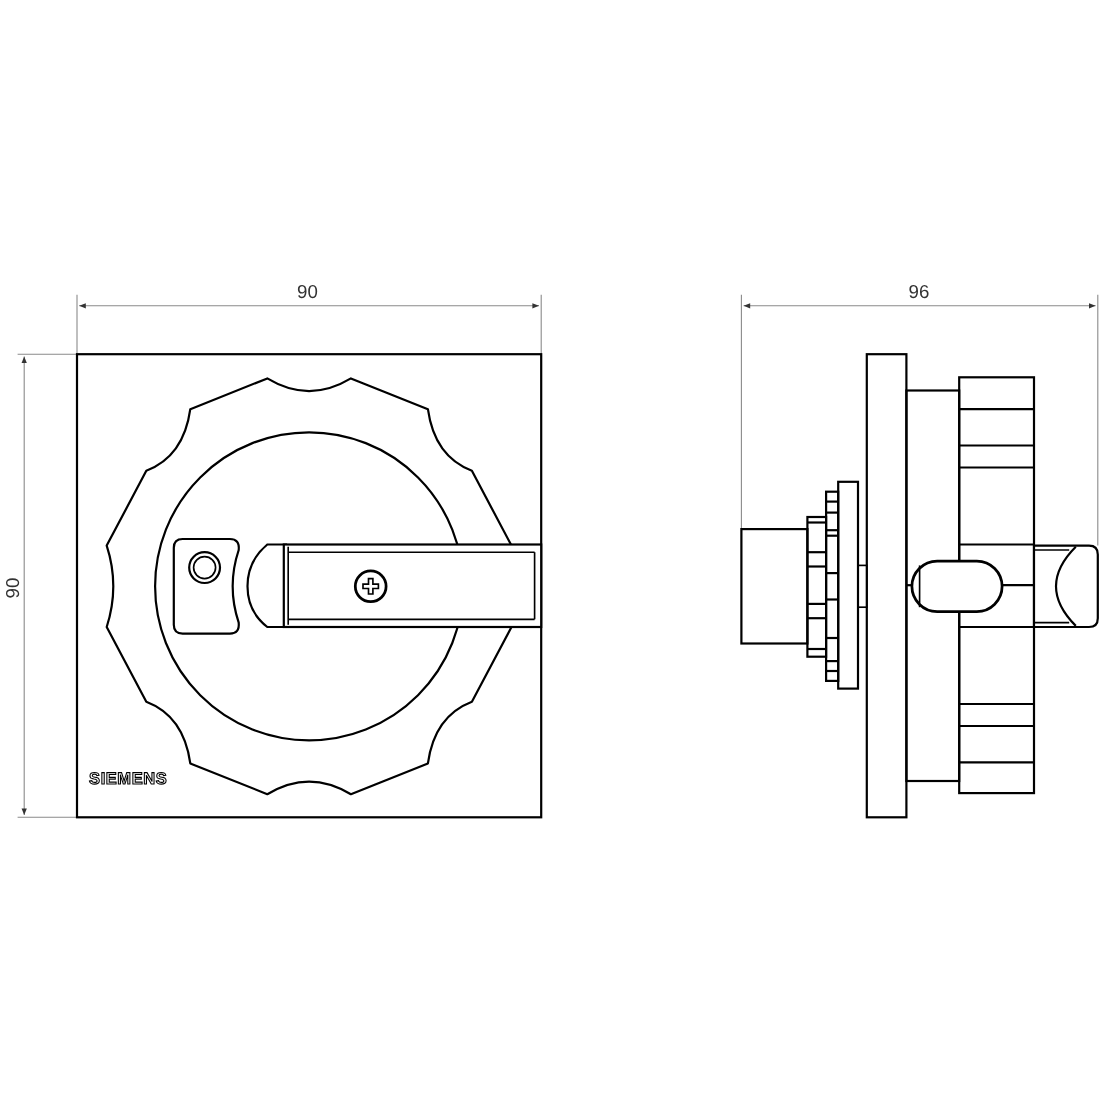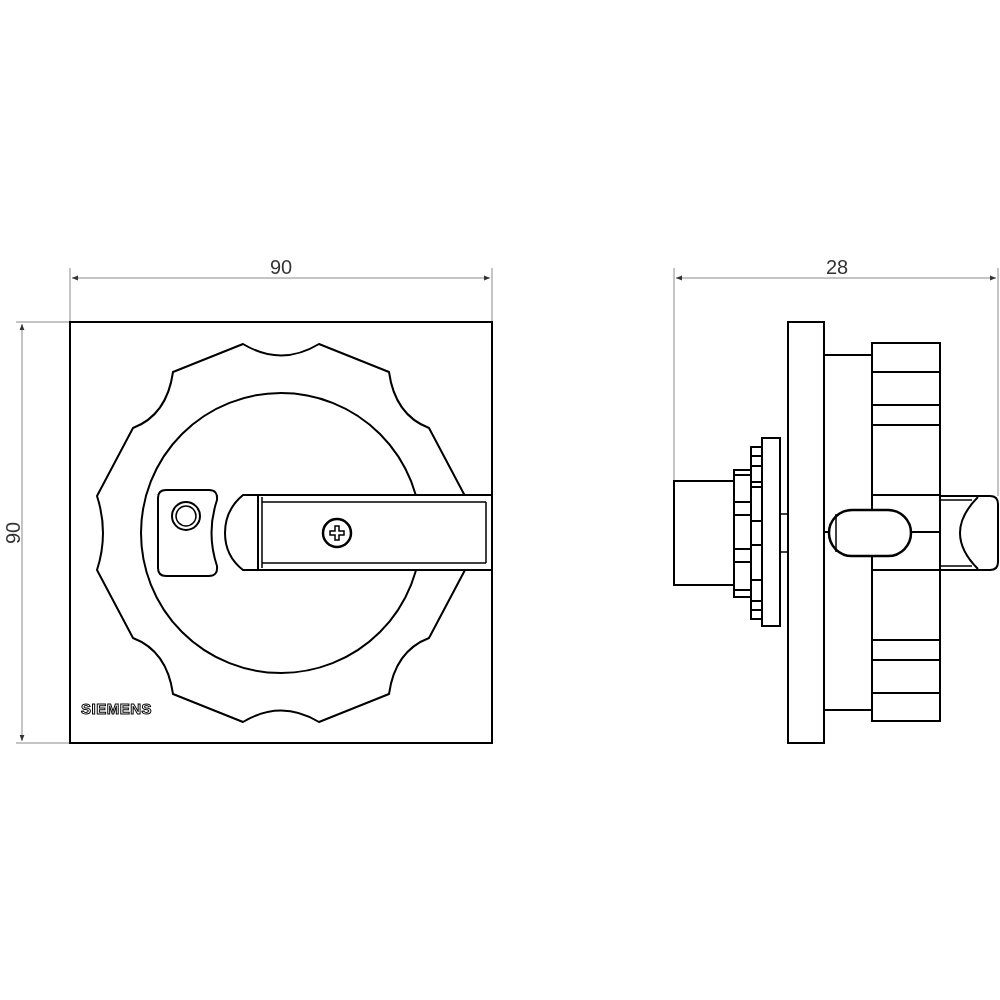--- a/index.html
+++ b/index.html
@@ -1,18 +1,18 @@
 <!DOCTYPE html>
 <html><head>
 <meta charset="utf-8">
 <style>
   html, body { margin: 0; padding: 0; background: #ffffff; }
   body { width: 1000px; height: 1000px; position: relative; overflow: hidden; font-family: "Liberation Sans", sans-serif; }
   svg { position: absolute; left: 0; top: 0; }
-  .dim-label { position: absolute; font-family: "Liberation Sans", sans-serif; font-size: 20px; color: #333333; }
+  .dim-label { position: absolute; font-family: "Liberation Sans", sans-serif; font-size: 17px; color: #333333; }
   .brand { position: absolute; font-family: "Liberation Sans", sans-serif; font-weight: bold; font-size: 15px; letter-spacing: 0.5px; color: #ffffff; -webkit-text-stroke: 1px #000000; }
 </style>
 </head>
 <body>
 
 <svg width="1000" height="1000" viewBox="0 0 1000 1000">
   <defs>
     <marker id="arr" viewBox="0 0 10 10" refX="10" refY="5" markerWidth="16" markerHeight="6" orient="auto-start-reverse" markerUnits="userSpaceOnUse">
       <path d="M0,1 L10,5 L0,9 z" fill="#333"></path>
     </marker>
@@ -132,15 +132,15 @@
       <path d="M940,496 L990,496 Q998,496 998,504 L998,562 Q998,570 990,570 L940,570 Z" fill="#fff"></path>
       <line x1="940" y1="500" x2="972" y2="500" stroke-width="1.5"></line>
       <line x1="940" y1="566" x2="972" y2="566" stroke-width="1.5"></line>
       <path d="M978,497 Q960,515 960,533 Q960,551 978,569" stroke-width="2"></path>
     </g>
   </g>
 </svg>
 
 <div class="dim-label" style="left:270px; top:256px;">90</div>
 <div class="dim-label" style="left:2px; top:520px; transform: rotate(-90deg); transform-origin: 12px 12px;">90</div>
-<div class="dim-label" style="left:826px; top:256px;">28</div>
+<div class="dim-label" style="left:826px; top:256px;">96</div>
 
 <div class="brand" style="left:81px; top:700px;">SIEMENS</div>
 
 </body></html>

